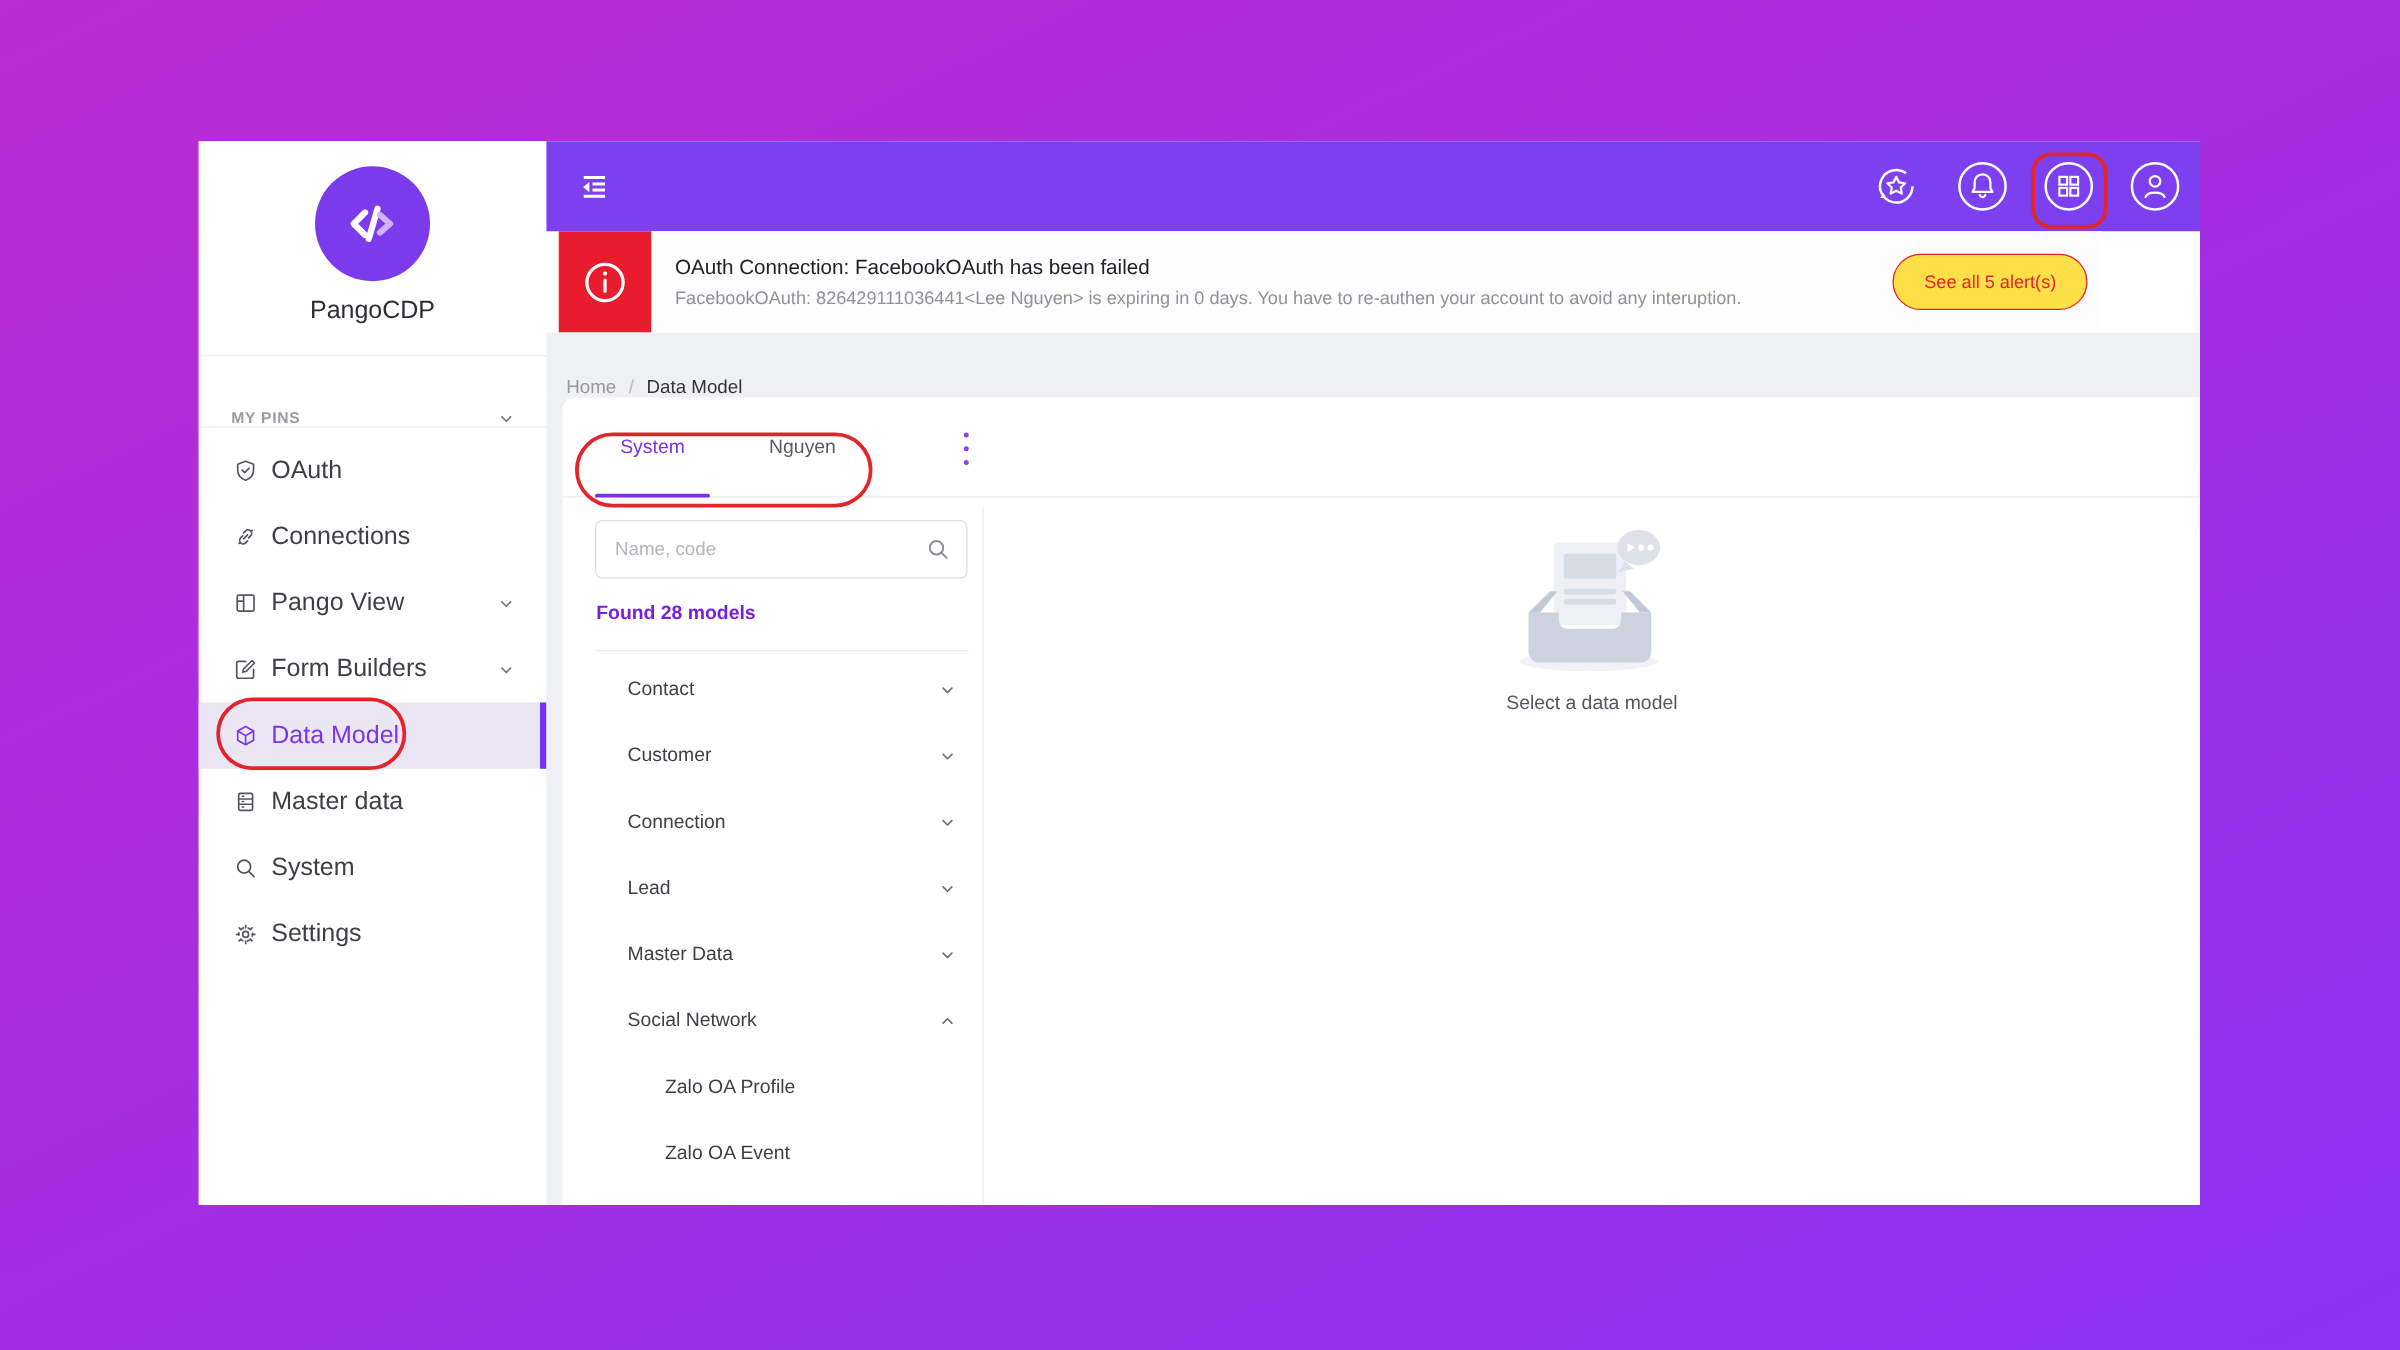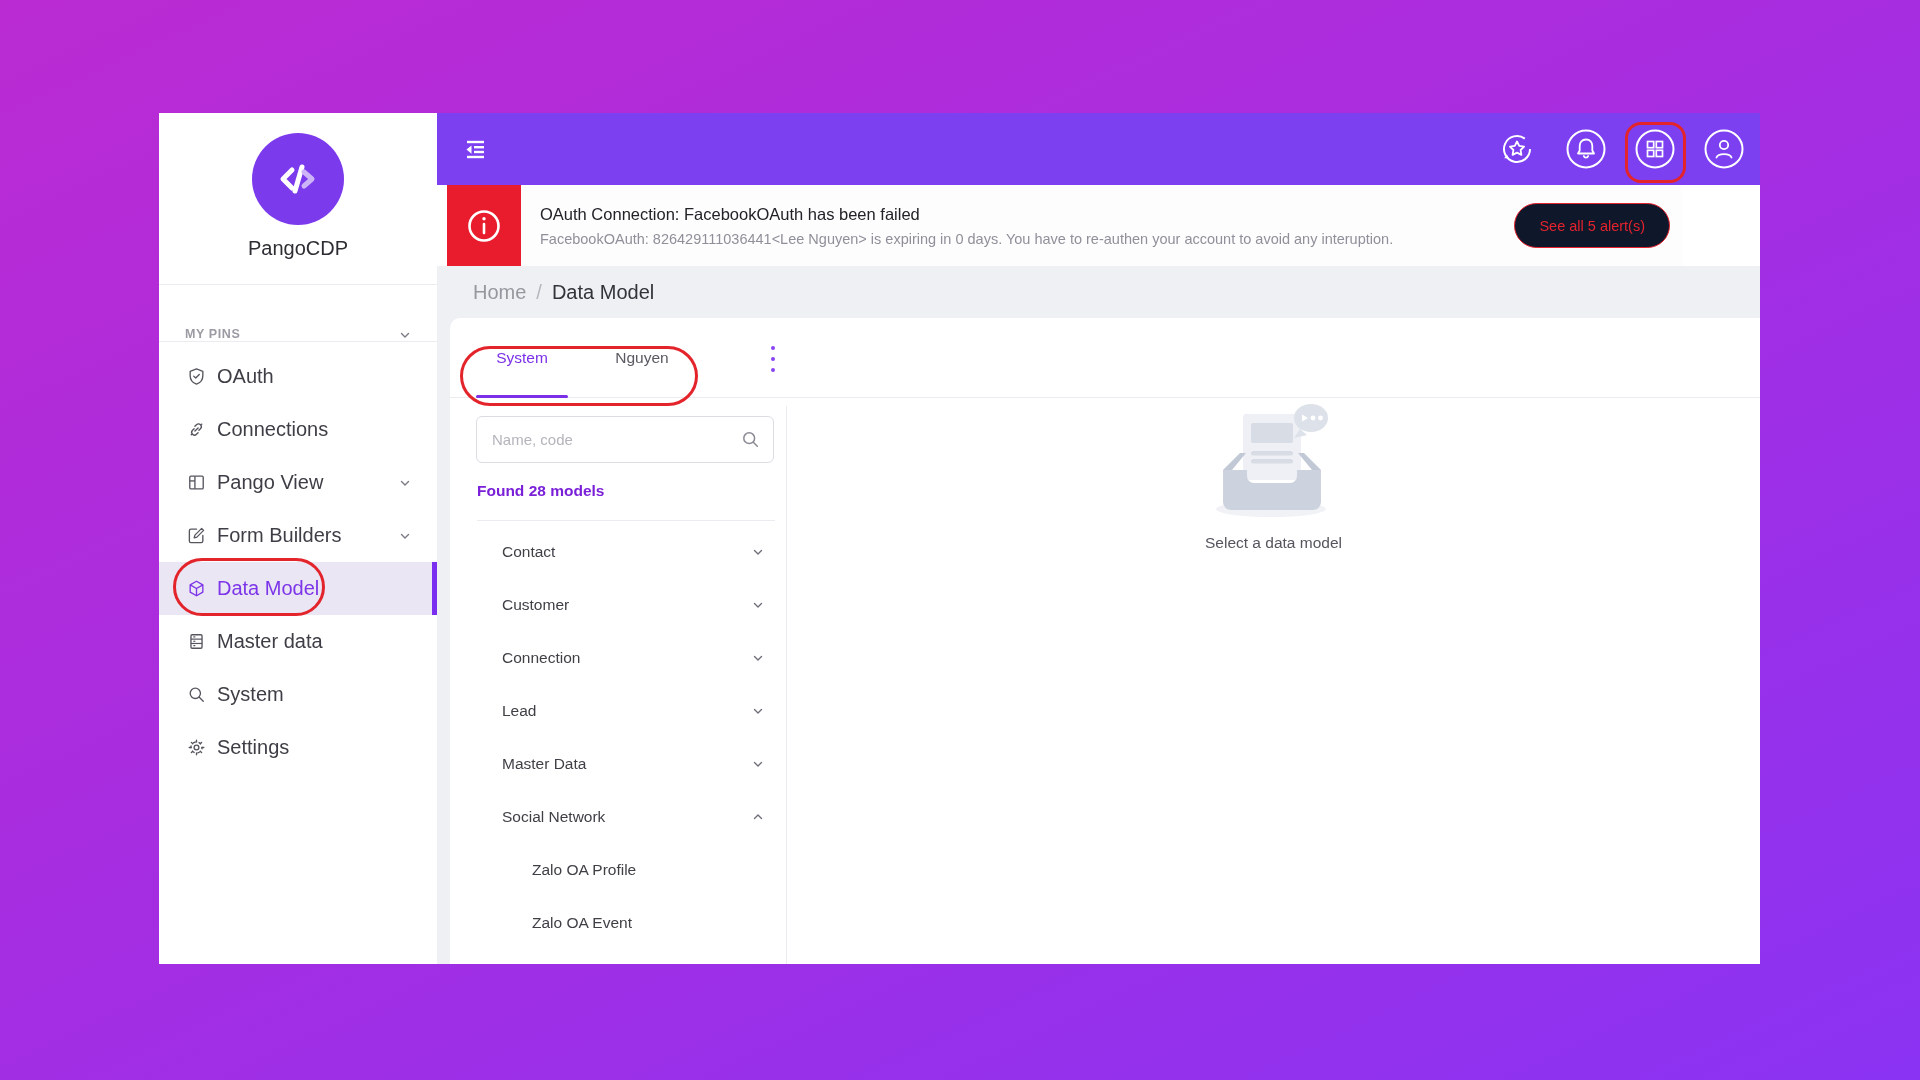--- a/index.html
+++ b/index.html
@@ -29,24 +29,24 @@
   .fold-icon { margin-left:23px; color:#fff; display:flex; }
   .topbar-right { margin-left:auto; margin-right:16px; display:flex; gap:29px; align-items:center; }
   .hicon { width:40px; height:40px; color:#fff; display:flex; align-items:center; justify-content:center; }
 
   
   .alert { position:absolute; left:288px; top:72px; width:1235px; height:81px; background:#fdfdfe; display:flex; align-items:center; }
   .alert-iconbox { width:74px; height:100%; background:#e91c2e; display:flex; align-items:center; justify-content:center; flex:none; }
   .alert-texts { margin-left:19px; flex:1; min-width:0; }
   .alert-title { font-size:16.5px; font-weight:500; color:#222228; margin-bottom:7px; }
   .alert-msg { font-size:14.5px; color:#90909a; }
-  .alert-action { flex:none; margin-right:12px; height:45px; padding:0 24px; border:1.5px solid #e5232e; border-radius:23px; background:#0f172a; color:#e5232e; font-size:14.5px; display:flex; align-items:center; cursor:pointer; font-family:inherit; }
-
-  
-  .crumbs { position:absolute; left:278px; top:153px; width:1323px; height:52px; background:#eef0f4; display:flex; align-items:center; padding-left:36px; font-size:20px; }
+  .alert-action { flex:none; margin-right:12px; height:45px; padding:0 24px; border:1.5px solid #e5232e; border-radius:23px; background:#fde047; color:#e5232e; font-size:14.5px; display:flex; align-items:center; cursor:pointer; font-family:inherit; }
+
+  
+  .crumbs { position:absolute; left:278px; top:153px; width:1323px; height:52px; background:#eef0f4; display:flex; align-items:flex-end; padding-left:16px; font-size:15px; }
   .crumb-home { color:#97979f; }
   .crumb-sep { color:#b7b7bf; margin:0 10px; }
   .crumb-cur { color:#33333a; }
 
   
   .content { position:absolute; left:278px; top:205px; width:1323px; height:646px; background:#eef0f4; }
   .panel { position:absolute; left:13px; top:0; right:0; bottom:0; background:#fff; border-top-left-radius:10px; }
   .tabs-row { position:absolute; left:0; top:0; width:100%; height:80px; border-bottom:1px solid #ececf0; }
   .tab { position:absolute; top:0; height:80px; display:flex; align-items:center; justify-content:center; font-size:15.5px; cursor:pointer; }
   .tab-system { left:26px; width:92px; color:#7b30e8; }
@@ -64,21 +64,21 @@
   .found-divider { position:absolute; left:27px; top:202px; width:298px; height:1px; background:#ececf0; }
 
   .model-list { position:absolute; left:0; top:207px; width:336px; }
   .model-row { position:relative; height:53px; display:flex; align-items:center; padding-left:52px; cursor:pointer; }
   .model-row .mlbl { font-size:15.5px; color:#3f3f46; flex:1; }
   .model-row .mchev { position:absolute; left:302px; top:50%; margin-top:-6px; color:#6e6e78; display:flex; }
   .model-row.child { padding-left:82px; }
 
   .v-divider { position:absolute; left:336px; top:88px; bottom:0; width:1px; background:#ececf0; }
 
-  .empty-zone { position:absolute; left:337px; top:0; right:0; bottom:0; display:flex; flex-direction:column; align-items:center; padding-top:80px; }
+  .empty-zone { position:absolute; left:337px; top:0; right:0; bottom:0; display:flex; flex-direction:column; align-items:center; padding-top:100px; }
   .empty-label { margin-top:14px; font-size:15.5px; color:#55555e; }
 
   
   .annot { position:absolute; border:3.5px solid #e3242b; pointer-events:none; z-index:9; }
   .annot-grid { left:1466px; top:9px; width:61px; height:61px; border-radius:16px; border-width:3px; }
   .annot-tabs { left:301px; top:233px; width:238px; height:60px; border-radius:30px; }
   .annot-datamodel { left:14px; top:445px; width:152px; height:58px; border-radius:29px; }
 
   svg { display:block; }
 </style>

